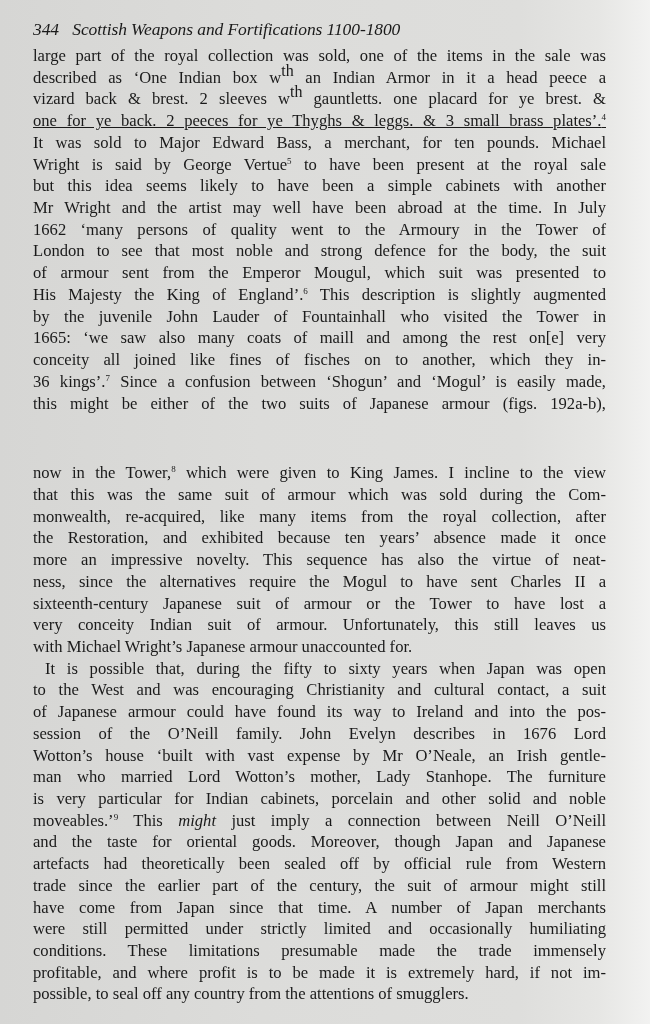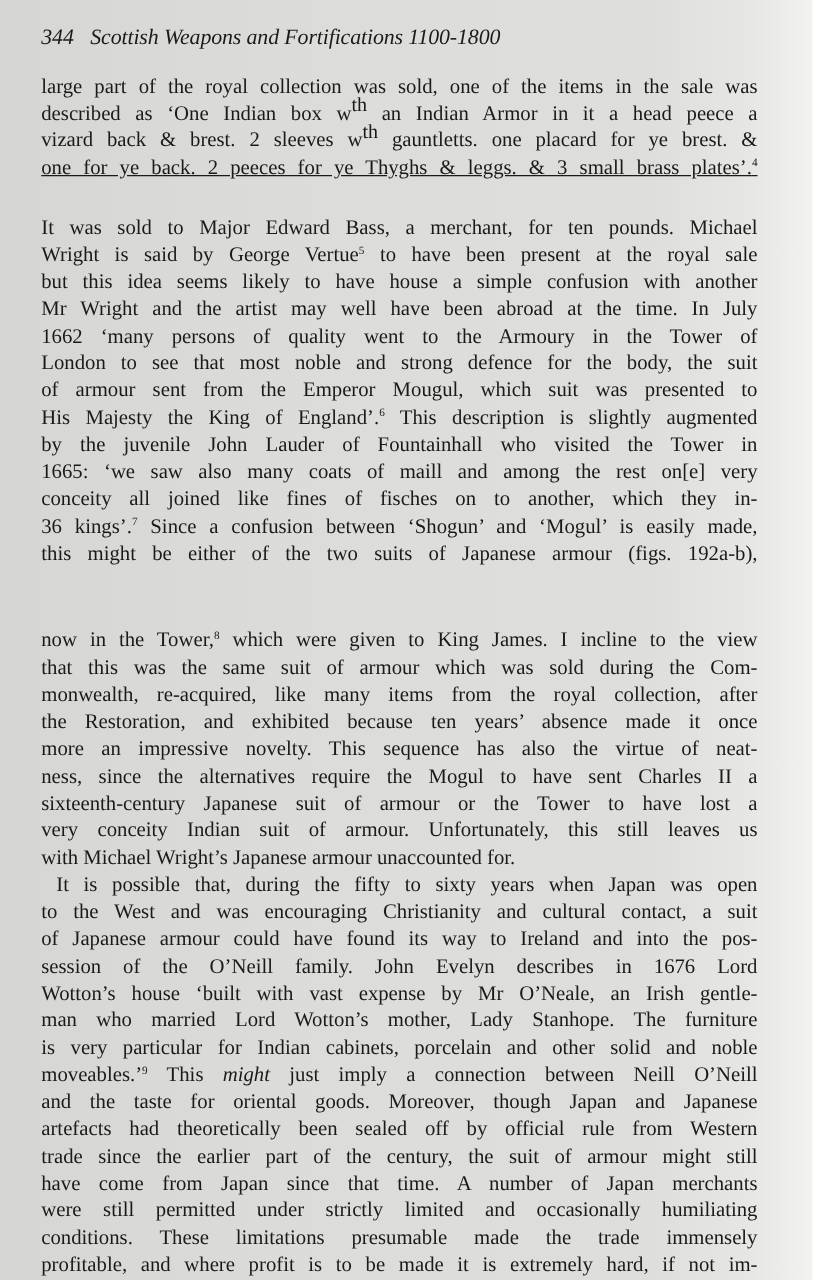--- a/index.html
+++ b/index.html
@@ -19,21 +19,21 @@
       position: absolute;
       left: 33px;
       top: 18px;
       width: 573px;
     }
     .running-head {
       font-style: italic;
       font-size: 17.5px;
       line-height: 22px;
       height: 24px;
-      margin-bottom: 16px;
+      margin-bottom: 3px;
       letter-spacing: -0.1px;
       white-space: nowrap;
     }
     .running-head .pageno {
       margin-right: 9px;
     }
     .body-text {
       font-size: 16.6px;
       line-height: 21.72px;
     }
@@ -70,23 +70,23 @@
 <div class="page">
   <div class="running-head">
     <span class="pageno">344</span>
     <span>Scottish Weapons and Fortifications 1100-1800</span>
   </div>
   <div class="body-text" id="body-text">
       <span class="line" style="display: block; width: 573px;"><span>large part of the royal collection was sold, one of the items in the sale was</span></span>
       <span class="line" style="display: block; width: 573px;"><span>described as ‘One Indian box w</span><sup class="th">th</sup><span> an Indian Armor in it a head peece a</span></span>
       <span class="line" style="display: block; width: 573px;"><span>vizard back &amp; brest. 2 sleeves w</span><sup class="th">th</sup><span> gauntletts. one placard for ye brest. &amp;</span></span>
       <span class="line" style="display: block; width: 573px; text-decoration: underline;"><span>one for ye back. 2 peeces for ye Thyghs &amp; leggs. &amp; 3 small brass plates’.</span><sup>4</sup></span>
-      <span class="line" style="display: block; width: 573px; margin-top: 26px;"><span>It was sold to Major Edward Bass, a merchant, for ten pounds. Michael</span></span>
+      <span class="line" style="display: block; width: 573px;"><span>It was sold to Major Edward Bass, a merchant, for ten pounds. Michael</span></span>
       <span class="line" style="display: block; width: 573px;"><span>Wright is said by George Vertue</span><sup>5</sup><span> to have been present at the royal sale</span></span>
-      <span class="line" style="display: block; width: 573px;"><span>but this idea seems likely to have house a simple confusion with another</span></span>
+      <span class="line" style="display: block; width: 573px;"><span>but this idea seems likely to have been a simple cabinets with another</span></span>
       <span class="line" style="display: block; width: 573px;"><span>Mr Wright and the artist may well have been abroad at the time. In July</span></span>
       <span class="line" style="display: block; width: 573px;"><span>1662 ‘many persons of quality went to the Armoury in the Tower of</span></span>
       <span class="line" style="display: block; width: 573px;"><span>London to see that most noble and strong defence for the body, the suit</span></span>
       <span class="line" style="display: block; width: 573px;"><span>of armour sent from the Emperor Mougul, which suit was presented to</span></span>
       <span class="line" style="display: block; width: 573px;"><span>His Majesty the King of England’.</span><sup>6</sup><span> This description is slightly augmented</span></span>
       <span class="line" style="display: block; width: 573px;"><span>by the juvenile John Lauder of Fountainhall who visited the Tower in</span></span>
       <span class="line" style="display: block; width: 573px;"><span>1665: ‘we saw also many coats of maill and among the rest on[e] very</span></span>
       <span class="line" style="display: block; width: 573px;"><span>conceity all joined like fines of fisches on to another, which they in-</span></span>
       <span class="line" style="display: block; width: 573px;"><span>36 kings’.</span><sup>7</sup><span> Since a confusion between ‘Shogun’ and ‘Mogul’ is easily made,</span></span>
       <span class="line" style="display: block; width: 573px;"><span>this might be either of the two suits of Japanese armour (figs. 192a-b),</span></span>

